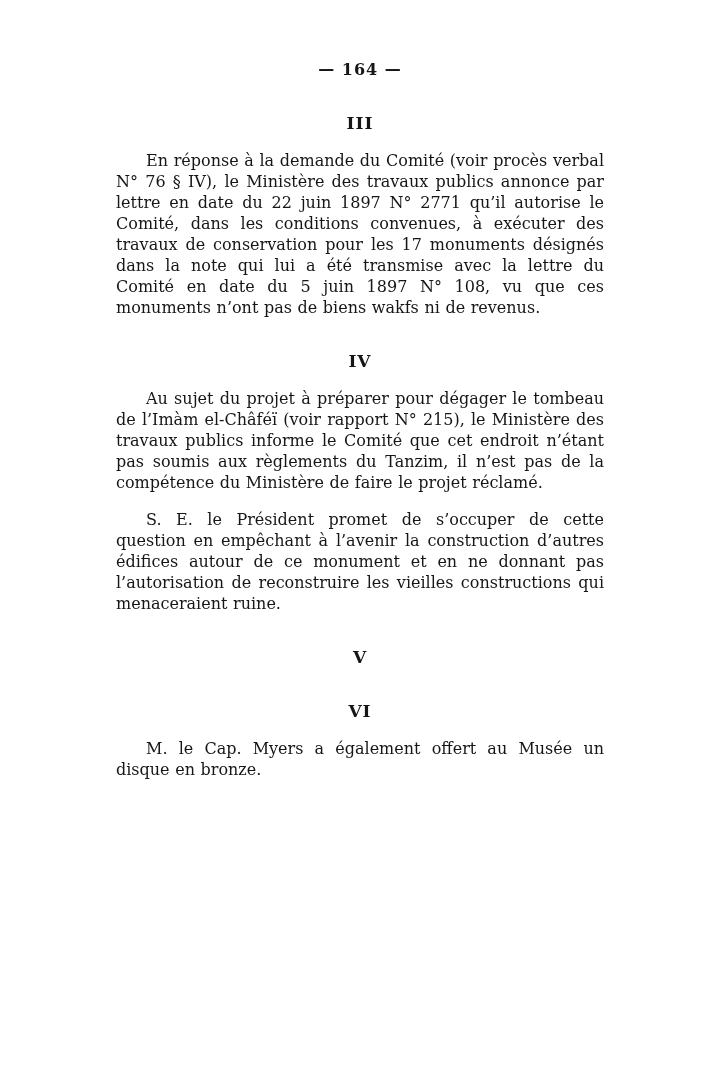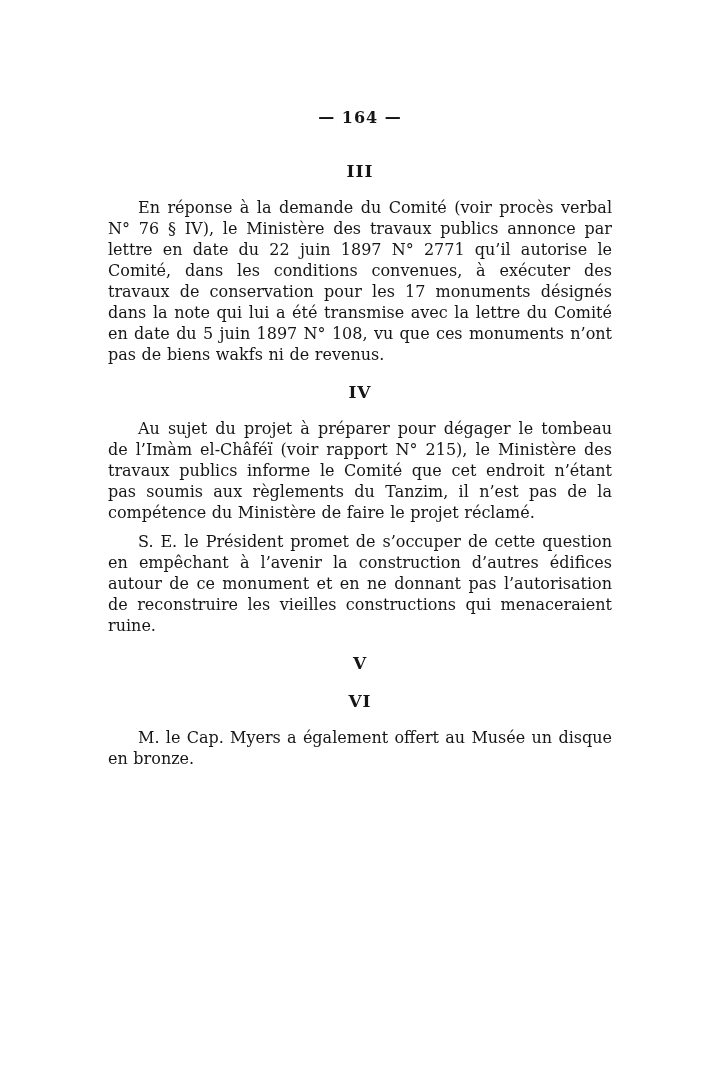--- a/index.html
+++ b/index.html
@@ -8,40 +8,40 @@
     background: #ffffff;
   }
   .page {
     position: relative;
     width: 720px;
     height: 808px;
     background: var(--paper, #ffffff);
     color: var(--ink, #161616);
     font-family: "DejaVu Serif", "Liberation Serif", serif;
     box-sizing: border-box;
-    padding: 108px 100px 0 100px;
+    padding: 60px 100px 0 100px;
     overflow: hidden;
   }
   .page-number {
     text-align: center;
     font-size: 16px;
     font-weight: bold;
     letter-spacing: 1px;
     margin: 0 0 34px 0;
   }
   .section-heading {
     text-align: center;
     font-size: 17px;
     font-weight: bold;
     letter-spacing: 1px;
     line-height: 21px;
-    margin: 17px 0 15px 0;
+    margin: 33px 0 15px 0;
   }
   .para {
-    margin: 8px;
+    margin: 16px;
     font-size: 16px;
     line-height: 21px;
     text-align: justify;
     text-indent: 30px;
     word-spacing: 0.5px;
   }
 </style>
 </head>
 <body>
 

